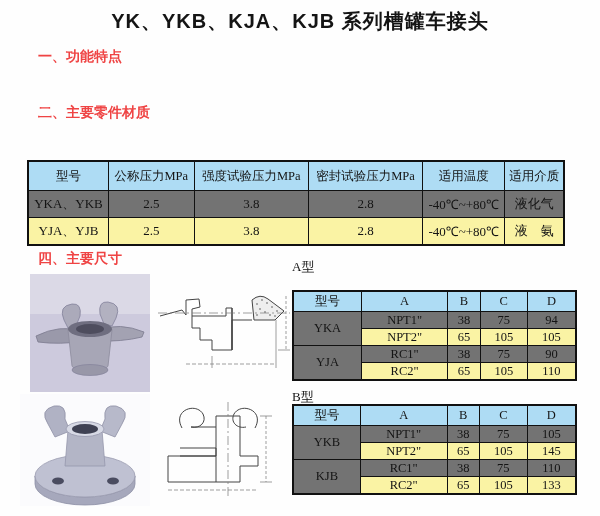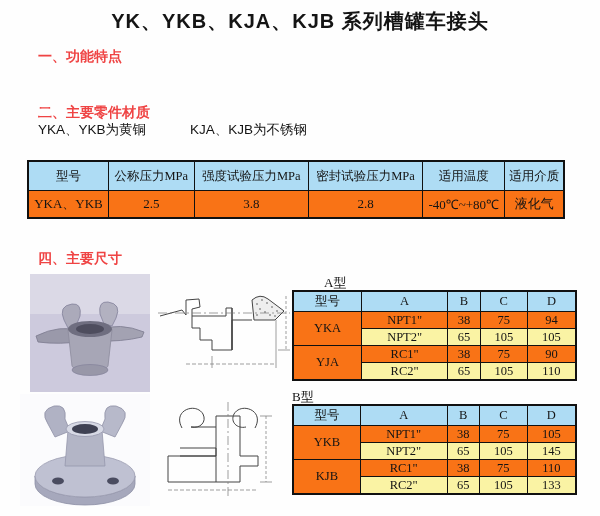--- a/index.html
+++ b/index.html
@@ -12,45 +12,42 @@
   .para{position:absolute;top:64px;left:8px;width:586px;font-size:13.5px;line-height:20px;
         text-indent:2em;text-align:justify;}
   .materials{position:absolute;top:121px;left:38px;font-size:13.5px;white-space:nowrap;}
   .materials .gap{margin-left:44px;}
 
   table{border-collapse:collapse;text-align:center;font-family:"Liberation Serif",serif;}
   .perf{position:absolute;top:160px;left:27px;width:538px;font-size:13px;border:2px solid #111;}
   .perf th,.perf td{border:1px solid #111;padding:0;height:26px;}
   .perf thead th{background:#aedcf4;height:28px;font-weight:normal;font-size:12.5px;}
   .row-yellow td{background:#faf3a4;}
-  .perf td.white, .dim td.white{background:#f97316;}
+  .perf td.white, .dim td.white{background:#737373;}
 
   .type-label{position:absolute;left:292px;font-family:"Liberation Serif",serif;font-size:13px;}
-  .ta{top:274px;margin-left:32px;} .tb{top:388px;}
+  .ta{top:258px;} .tb{top:388px;}
   .dim{position:absolute;left:292px;width:285px;font-size:12.5px;border:2px solid #111;}
   .dim th,.dim td{border:1px solid #111;padding:0;height:16px;}
   .dim thead th{background:#aedcf4;height:19px;font-weight:normal;}
   .dim-a{top:290px;} .dim-b{top:404px;}
 
   .abs{position:absolute;}
   svg{display:block;}
 </style>
 </head>
 <body>
 
 <div class="page">
 
   <div class="title">YK、YKB、KJA、KJB 系列槽罐车接头</div>
 
   <div class="sec-h h1">一、功能特点</div>
 
   <div class="sec-h h2">二、主要零件材质</div>
-  <div class="materials">
-    <span>YKA、YKB为黄铜</span><span class="gap">KJA、KJB为不锈钢</span>
-  </div>
 
 
   <table class="perf">
     <thead>
       <tr>
         <th>型号</th>
         <th>公称压力MPa</th>
         <th>强度试验压力MPa</th>
         <th>密封试验压力MPa</th>
         <th>适用温度</th>
@@ -58,20 +55,28 @@
       </tr>
     </thead>
     <tbody>
       <tr>
         <td class="white">YKA、YKB</td>
         <td class="white">2.5</td>
         <td class="white">3.8</td>
         <td class="white">2.8</td>
         <td class="white">-40℃~+80℃</td>
         <td class="white">液化气</td>
+      </tr>
+      <tr class="row-yellow">
+        <td>YJA、YJB</td>
+        <td>2.5</td>
+        <td>3.8</td>
+        <td>2.8</td>
+        <td>-40℃~+80℃</td>
+        <td>液　氨</td>
       </tr>
     </tbody>
   </table>
 
   <div class="sec-h h4">四、主要尺寸</div>
 
   <div class="abs" style="top:274px;left:30px;">
     <svg width="120" height="118" viewBox="0 0 120 118">
       <rect x="0" y="0" width="120" height="118" fill="#cdcadd"></rect>
       <rect x="0" y="0" width="120" height="40" fill="#dbd9e6"></rect>

